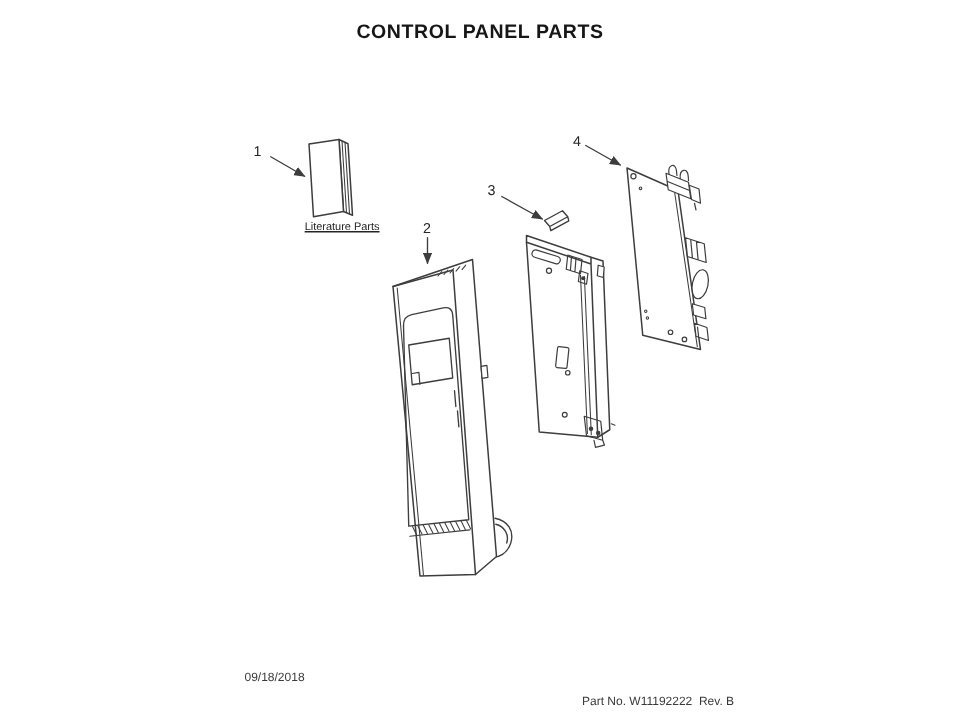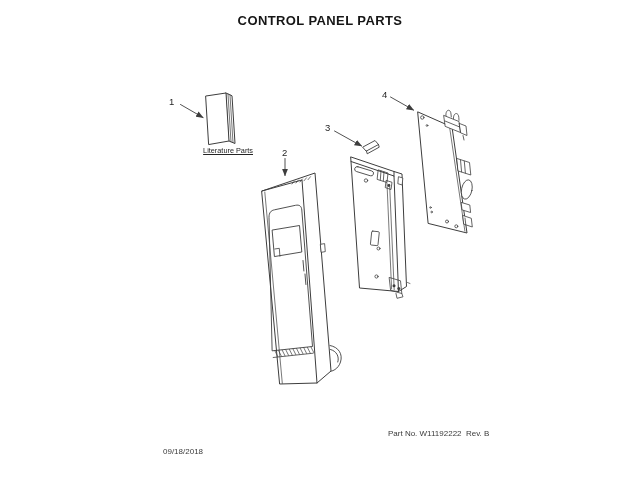--- a/index.html
+++ b/index.html
@@ -21,21 +21,21 @@
   #callout-4{left:382px;top:90px;}
   .lit-label{
     position:absolute;left:189px;top:146px;width:64px;text-align:right;
     font-size:7.3px;line-height:9px;color:#242424;
     text-decoration:underline;
   }
   .footer-date{
     position:absolute;left:163px;top:447px;font-size:8px;color:#3a3a3a;
   }
   .footer-part{
-    position:absolute;left:388px;top:429px;font-size:8px;color:#3a3a3a;white-space:pre;
+    position:absolute;left:388px;top:463px;font-size:8px;color:#3a3a3a;white-space:pre;
   }
 </style>
 </head>
 <body>
 
 <div class="canvas">
 
   <div class="title">CONTROL PANEL PARTS</div>
 
   <svg class="art" width="640" height="480" viewBox="0 0 640 480" xmlns="http://www.w3.org/2000/svg">

